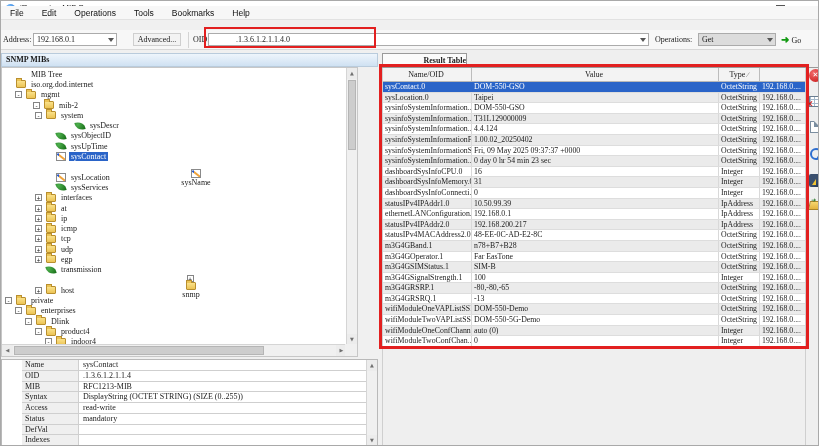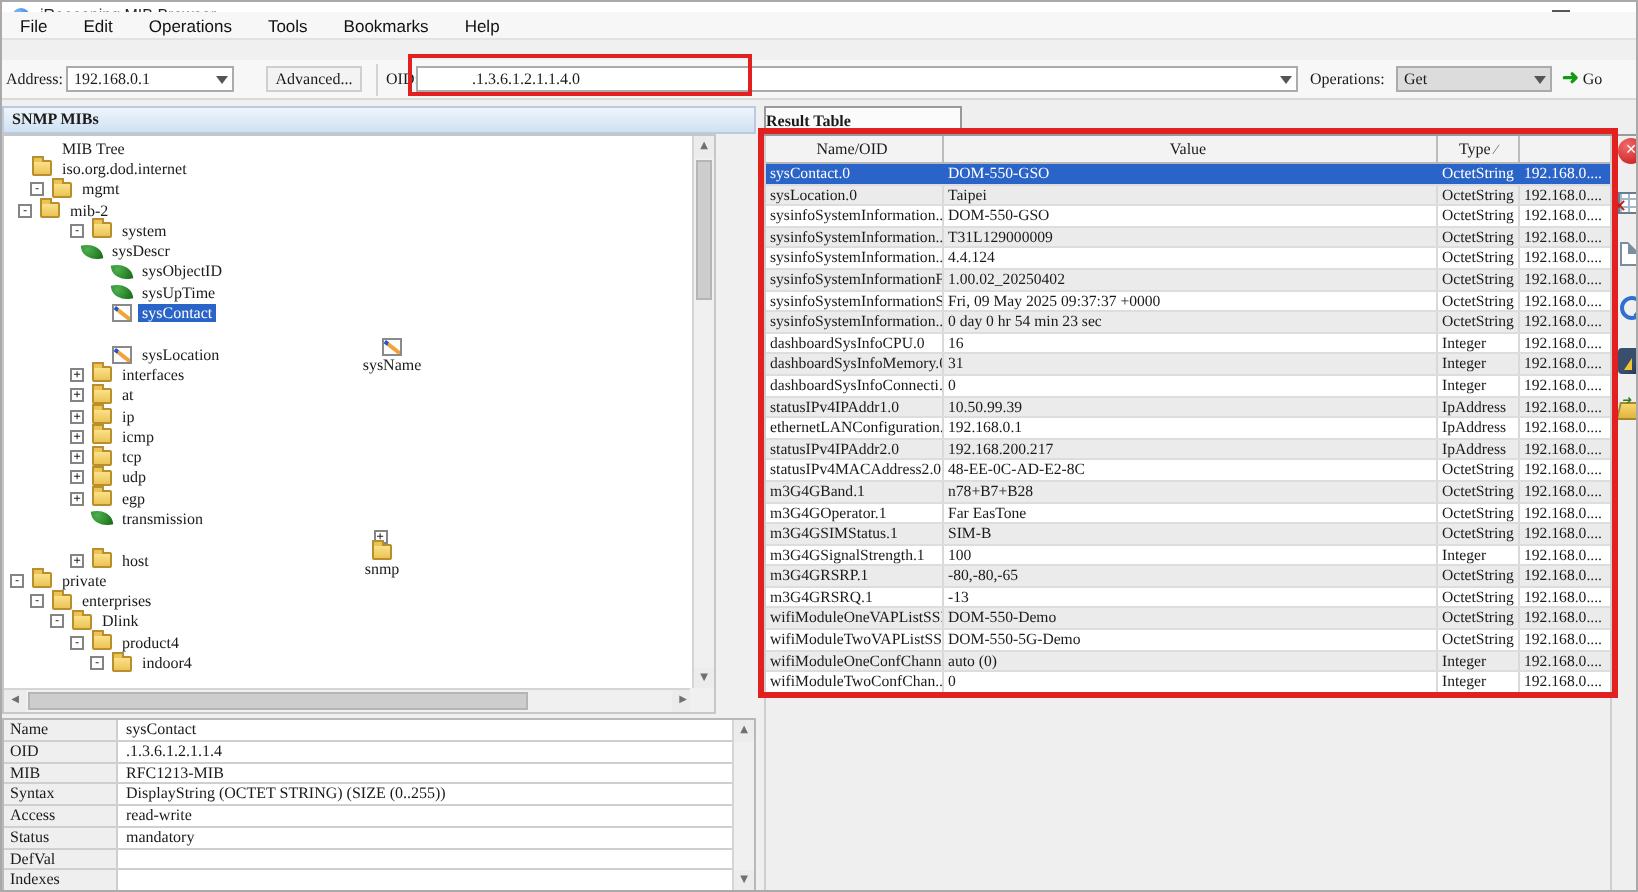--- a/index.html
+++ b/index.html
@@ -88,31 +88,31 @@
   .sb-btn-h { position:absolute; top:0; width:11px; height:11px; font-size:5px; text-align:center;
               line-height:11px; color:#707070; background:#ececec; font-family:"DejaVu Sans",sans-serif; }
   .sb-btn-h.left { left:0; } .sb-btn-h.right { right:0; }
   .sb-thumb-h { position:absolute; left:12px; top:1px; height:9px; width:250px;
                 background:#cdcdcd; border:1px solid #b5b5b5; }
   .sb-corner { position:absolute; right:0; bottom:0; width:12px; height:12px; background:#f0f0f0; }
 
   
   .props { position:absolute; left:0; top:358px; width:377px; height:88px; background:#fff;
            border:1px solid #b9b9b9; }
-  .props-rows { position:absolute; left:0; top:0; width:365px; height:100%; }
+  .props-rows { position:absolute; left:0; top:0; width:365px; height:100%;padding-left:20px; }
   .p-row { display:flex; height:10.75px; border-bottom:1px solid #cfcfcf; font-size:8px; line-height:9.5px; }
   .p-label { flex:none; width:57px; background:#efefef; border-right:1px solid #cfcfcf; padding-left:3px; }
   .p-value { flex:1; padding-left:4px; background:#fff; white-space:nowrap; overflow:hidden; }
   .props-vscroll { right:0; top:0; width:11px; height:86px; }
 
   
   .right-panel { position:absolute; left:379px; top:49px; width:440px; height:397px; background:#efefef; }
-  .rt-tab { position:absolute; left:2px; top:3px; width:99px; height:14px; background:#fbfbfb;
+  .rt-tab { position:absolute; left:2px; top:3px; width:85px; height:14px; background:#fbfbfb;
             border:1px solid #9a9a9a; border-bottom:none; font-weight:bold; font-size:8px;
-            text-align:left; line-height:13px; }
+            text-align:right; line-height:13px; }
   .tab-strip-line { position:absolute; left:0; top:17px; width:440px; height:1px; background:#9a9a9a; }
   .rt-left-line { position:absolute; left:2px; top:18px; width:1px; height:379px; background:#cfcfcf; }
   .rt-right-line { position:absolute; left:425px; top:18px; width:1px; height:379px; background:#cfcfcf; }
   .rt { position:absolute; left:3px; top:18px; width:422px; background:#fff; }
   .rt-header { display:flex; height:14px; background:#f3f3f3; border-bottom:1px solid #b8b8b8; }
   .rt-hcell { font-size:8px; text-align:center; line-height:13px; border-right:1px solid #bcbcbc;
               overflow:hidden; white-space:nowrap; }
   .rt-hcell:nth-of-type(1) { width:89px; }
   .rt-hcell:nth-of-type(2) { width:247px; }
   .rt-hcell:nth-of-type(3) { width:41px; }
@@ -223,33 +223,33 @@
           <span class="node-icon folder"></span>
           <span class="tree-label">iso.org.dod.internet</span>
         </div>
 
         <div class="tree-item" style="padding-left: 13px;">
           <span class="expander minus"></span>
           <span class="node-icon folder"></span>
           <span class="tree-label">mgmt</span>
         </div>
 
-        <div class="tree-item" style="padding-left: 7px;">
+        <div class="tree-item" style="padding-left: 31px;">
           <span class="expander minus"></span>
           <span class="node-icon folder"></span>
           <span class="tree-label">mib-2</span>
         </div>
 
         <div class="tree-item" style="padding-left: 33px;">
           <span class="expander minus"></span>
           <span class="node-icon folder"></span>
           <span class="tree-label">system</span>
         </div>
 
-        <div class="tree-item" style="padding-left: 28px;">
+        <div class="tree-item" style="padding-left: 62px;">
           <span class="expander none"></span>
           <span class="node-icon leaf"></span>
           <span class="tree-label">sysDescr</span>
         </div>
 
         <div class="tree-item" style="padding-left: 43px;">
           <span class="expander none"></span>
           <span class="node-icon leaf"></span>
           <span class="tree-label">sysObjectID</span>
         </div>
@@ -271,20 +271,25 @@
           <span class="node-icon pen"></span>
           <span class="tree-label">sysName</span>
         </div>
 
         <div class="tree-item" style="padding-left: 43px;">
           <span class="expander none"></span>
           <span class="node-icon pen"></span>
           <span class="tree-label">sysLocation</span>
         </div>
 
+        <div class="tree-item" style="padding-left: 43px;">
+          <span class="expander none"></span>
+          <span class="node-icon leaf"></span>
+          <span class="tree-label">sysServices</span>
+        </div>
 
         <div class="tree-item" style="padding-left: 33px;">
           <span class="expander plus"></span>
           <span class="node-icon folder"></span>
           <span class="tree-label">interfaces</span>
         </div>
 
         <div class="tree-item" style="padding-left: 33px;">
           <span class="expander plus"></span>
           <span class="node-icon folder"></span>

